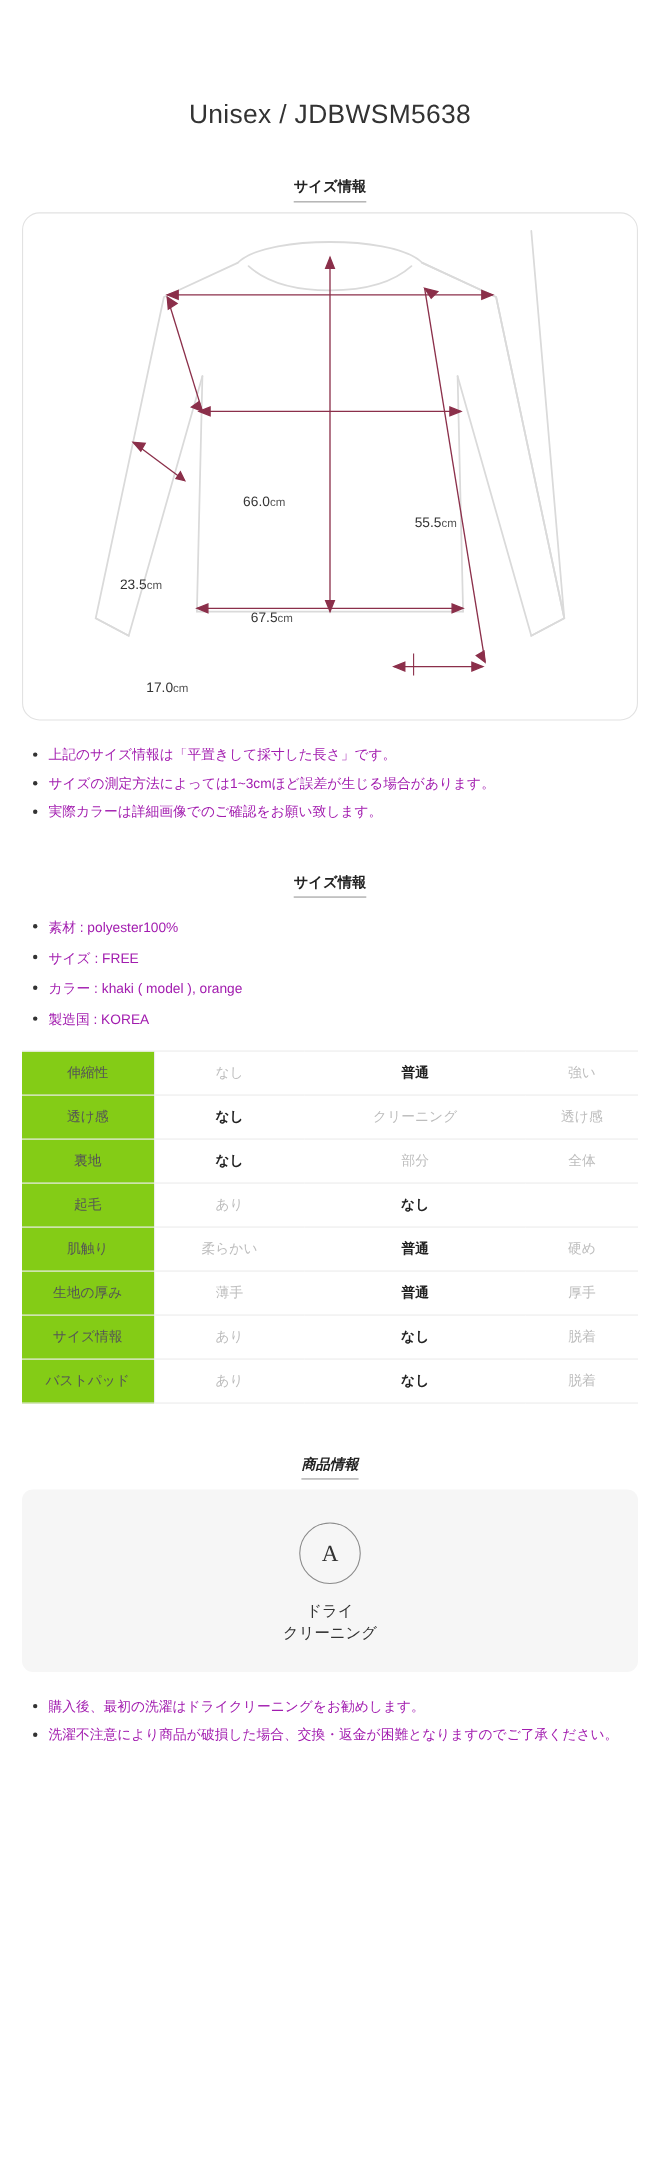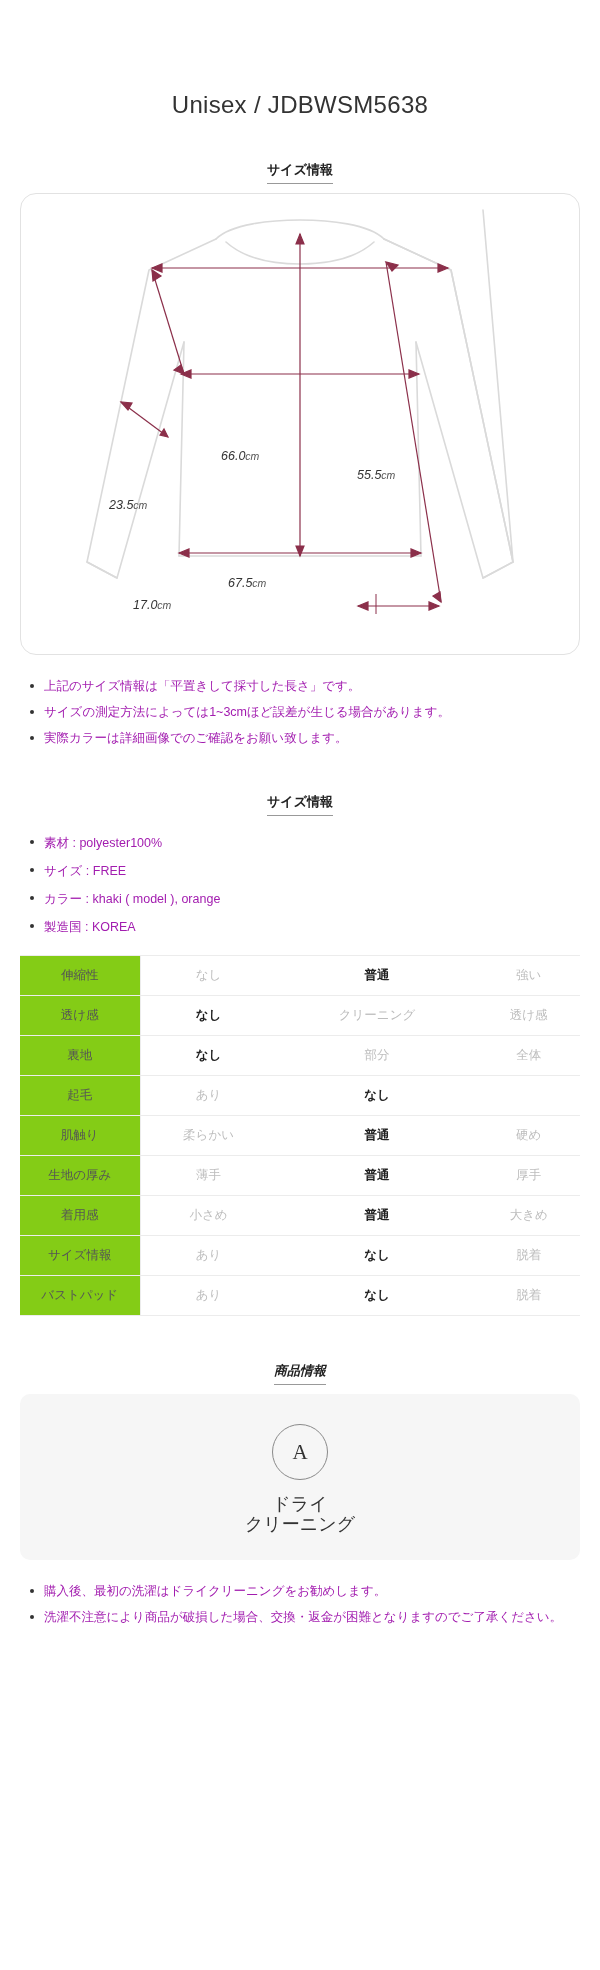--- a/index.html
+++ b/index.html
@@ -44,21 +44,20 @@
     position: relative;
     overflow: hidden;
     background: #fff;
   }
   .diagram-card svg { display: block; }
   .dim-label {
     position: absolute;
     font-size: 12.5px;
     color: #333;
     white-space: nowrap;
-    font-style: italic;
   }
   .dim-label .unit { font-size: 10.5px; color: #555; }
 
   
   ul.notes {
     list-style: none;
     margin: 18px 0 0 0;
     padding: 0 4px;
   }
   ul.notes li {
@@ -116,21 +115,21 @@
     width: 56px; height: 56px;
     border: 1px solid #8a8a8a;
     border-radius: 50%;
     margin: 0 auto 14px auto;
     line-height: 54px;
     font-size: 21px;
     color: #333;
     font-family: "Liberation Serif", serif;
   }
   .care-text {
-    font-size: 18px;
+    font-size: 14px;
     line-height: 20px;
     color: #333;
   }
   .bottom-space { height: 40px; }
 </style>
 </head>
 <body>
 
 <div class="page">
 
@@ -198,30 +197,30 @@
         <polygon points="418,412 408,408 408,416"></polygon>
       </g>
       <g stroke="#8b2f4a" stroke-width="1" fill="none">
         <path d="M355 400 L 355 420"></path>
       </g>
     </svg>
 
     <div class="dim-label" style="left:200px; top:255px;">
       <span>66.0</span><span class="unit">cm</span>
     </div>
-    <div class="dim-label" style="left:336px; top:274px;">
+    <div class="dim-label" style="left:356px; top:274px;">
       <span>55.5</span><span class="unit">cm</span>
     </div>
-    <div class="dim-label" style="left:88px; top:304px;">
+    <div class="dim-label" style="left:88px; top:330px;">
       <span>23.5</span><span class="unit">cm</span>
     </div>
-    <div class="dim-label" style="left:207px; top:382px;">
+    <div class="dim-label" style="left:207px; top:360px;">
       <span>67.5</span><span class="unit">cm</span>
     </div>
-    <div class="dim-label" style="left:112px; top:404px;">
+    <div class="dim-label" style="left:112px; top:424px;">
       <span>17.0</span><span class="unit">cm</span>
     </div>
     <div class="dim-label" style="left:284px; top:459px;">
       <span>73.0</span><span class="unit">cm</span>
     </div>
 
   </div>
 
   <ul class="notes">
     <li>上記のサイズ情報は「平置きして採寸した長さ」です。</li>
@@ -272,26 +271,20 @@
         <td class="on">普通</td>
         <td>硬め</td>
       </tr>
       <tr>
         <td class="rowlabel">生地の厚み</td>
         <td>薄手</td>
         <td class="on">普通</td>
         <td>厚手</td>
       </tr>
       <tr>
-        <td class="rowlabel">着用感</td>
-        <td>小さめ</td>
-        <td class="on">普通</td>
-        <td>大きめ</td>
-      </tr>
-      <tr>
         <td class="rowlabel">サイズ情報</td>
         <td>あり</td>
         <td class="on">なし</td>
         <td>脱着</td>
       </tr>
       <tr>
         <td class="rowlabel">バストパッド</td>
         <td>あり</td>
         <td class="on">なし</td>
         <td>脱着</td>

